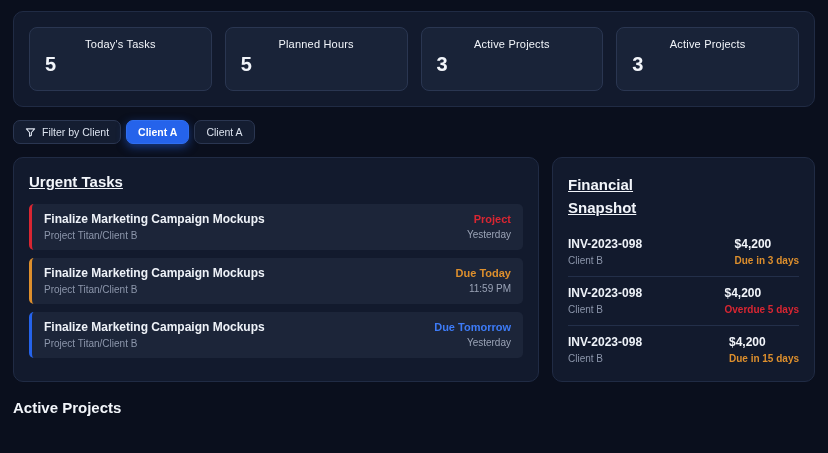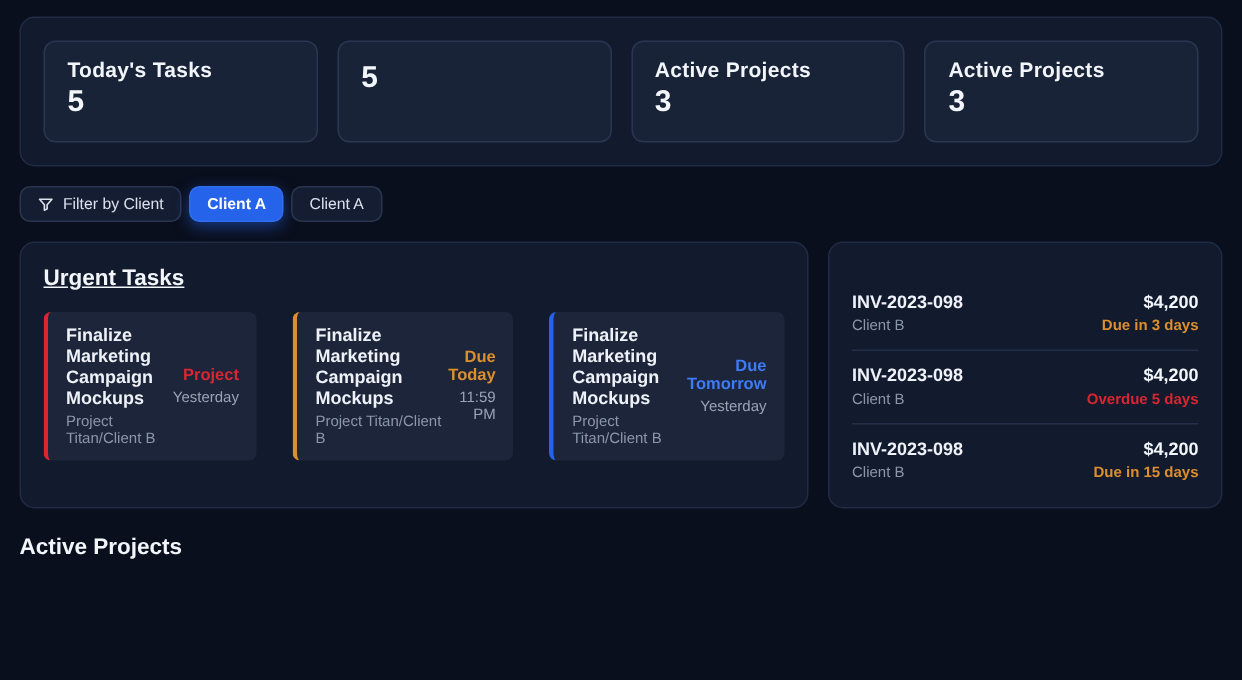--- a/index.html
+++ b/index.html
@@ -22,42 +22,42 @@
     grid-template-columns:repeat(4,1fr);
     gap:13px;
   }
   .stat-card {
     background:#18223730;
     background:#192338;
     border:1px solid #2a3651;
     border-radius:8px;
     padding:10px 15px 14px;
   }
-  .stat-label { font-size:14px; font-weight:bold; letter-spacing:.2px; }
+  .stat-label { font-size:11px; font-weight:normal; letter-spacing:.2px;text-align:center; }
   .stat-value { font-size:20px; font-weight:bold; margin-top:3px; }
   
   .filter-row { display:flex; align-items:center; gap:5px; margin-top:13px; }
   .pill {
     display:inline-flex; align-items:center; gap:6px;
     font-size:10.5px; color:#dbe2ee;
     background:#141d31; border:1px solid #2a3651;
     border-radius:7px; padding:5px 11px; cursor:pointer;
     font-family:"Liberation Sans", sans-serif;
   }
   .pill svg { display:block; }
   .chip-active {
     background:#2563eb; border-color:#2f6ef0; color:#fff;
     box-shadow:0 3px 10px rgba(37,99,235,.5);
     font-weight:bold;
   }
   
   .main-grid { display:grid; grid-template-columns:2fr 1fr; gap:13px; margin-top:13px; }
   .panel-pad { padding:15px 15px 13px; }
   .panel-title { font-size:15px; font-weight:bold;text-decoration:underline; }
-  .tasks-list { margin-top:14px; display:flex; gap:24px; }
+  .tasks-list { margin-top:14px; display:flex; flex-direction:column; gap:8px; }
   .task-row {
     background:#1c2539;
     border-radius:5px;
     padding:8px 12px 9px;
     display:flex; justify-content:space-between; align-items:center;
     border-left:3px solid transparent;
     cursor:pointer;
   }
   .task-row.sev-red   { border-left-color:#d92632; }
   .task-row.sev-amber { border-left-color:#dd8f2d; }
@@ -76,35 +76,36 @@
   .invoice-list { margin-top:8px; }
   .invoice-row {
     display:flex; justify-content:space-between; align-items:center;
     padding:9px 0 10px;
     border-bottom:1px solid #232f49;
     cursor:pointer;
   }
   .invoice-row:last-child { border-bottom:none; padding-bottom:4px; }
   .inv-id { font-size:12px; font-weight:bold; color:#eef2f8; }
   .inv-client { font-size:10px; color:#8c96ab; margin-top:4px; }
-  .inv-right { text-align:right; }
+  .inv-right { }
   .inv-amount { font-size:12px; font-weight:bold; color:#f2f5fa; }
   .inv-status { font-size:10px; font-weight:bold; margin-top:4px; }
   
   .section-title { font-size:15px; font-weight:bold; margin-top:17px; }
 </style>
 </head>
 <body>
 
 <div class="panel stats-wrap">
   <div class="stat-card">
     <div class="stat-label">Today's Tasks</div>
     <div class="stat-value">5</div>
   </div>
   <div class="stat-card">
+    <div class="stat-label">Planned Hours</div>
     <div class="stat-value">5</div>
   </div>
   <div class="stat-card">
     <div class="stat-label">Active Projects</div>
     <div class="stat-value">3</div>
   </div>
   <div class="stat-card">
     <div class="stat-label">Active Projects</div>
     <div class="stat-value">3</div>
   </div>
@@ -163,20 +164,21 @@
         <div class="task-right">
           <div class="task-status st-blue">Due Tomorrow</div>
           <div class="task-when">Yesterday</div>
         </div>
       </div>
 
     </div>
   </div>
 
   <div class="panel panel-pad">
+    <div class="fin-title panel-title">Financial Snapshot</div>
     <div class="invoice-list">
 
       <div class="invoice-row">
         <div>
           <div class="inv-id">INV-2023-098</div>
           <div class="inv-client">Client B</div>
         </div>
         <div class="inv-right">
           <div class="inv-amount">$4,200</div>
           <div class="inv-status st-amber">Due in 3 days</div>

